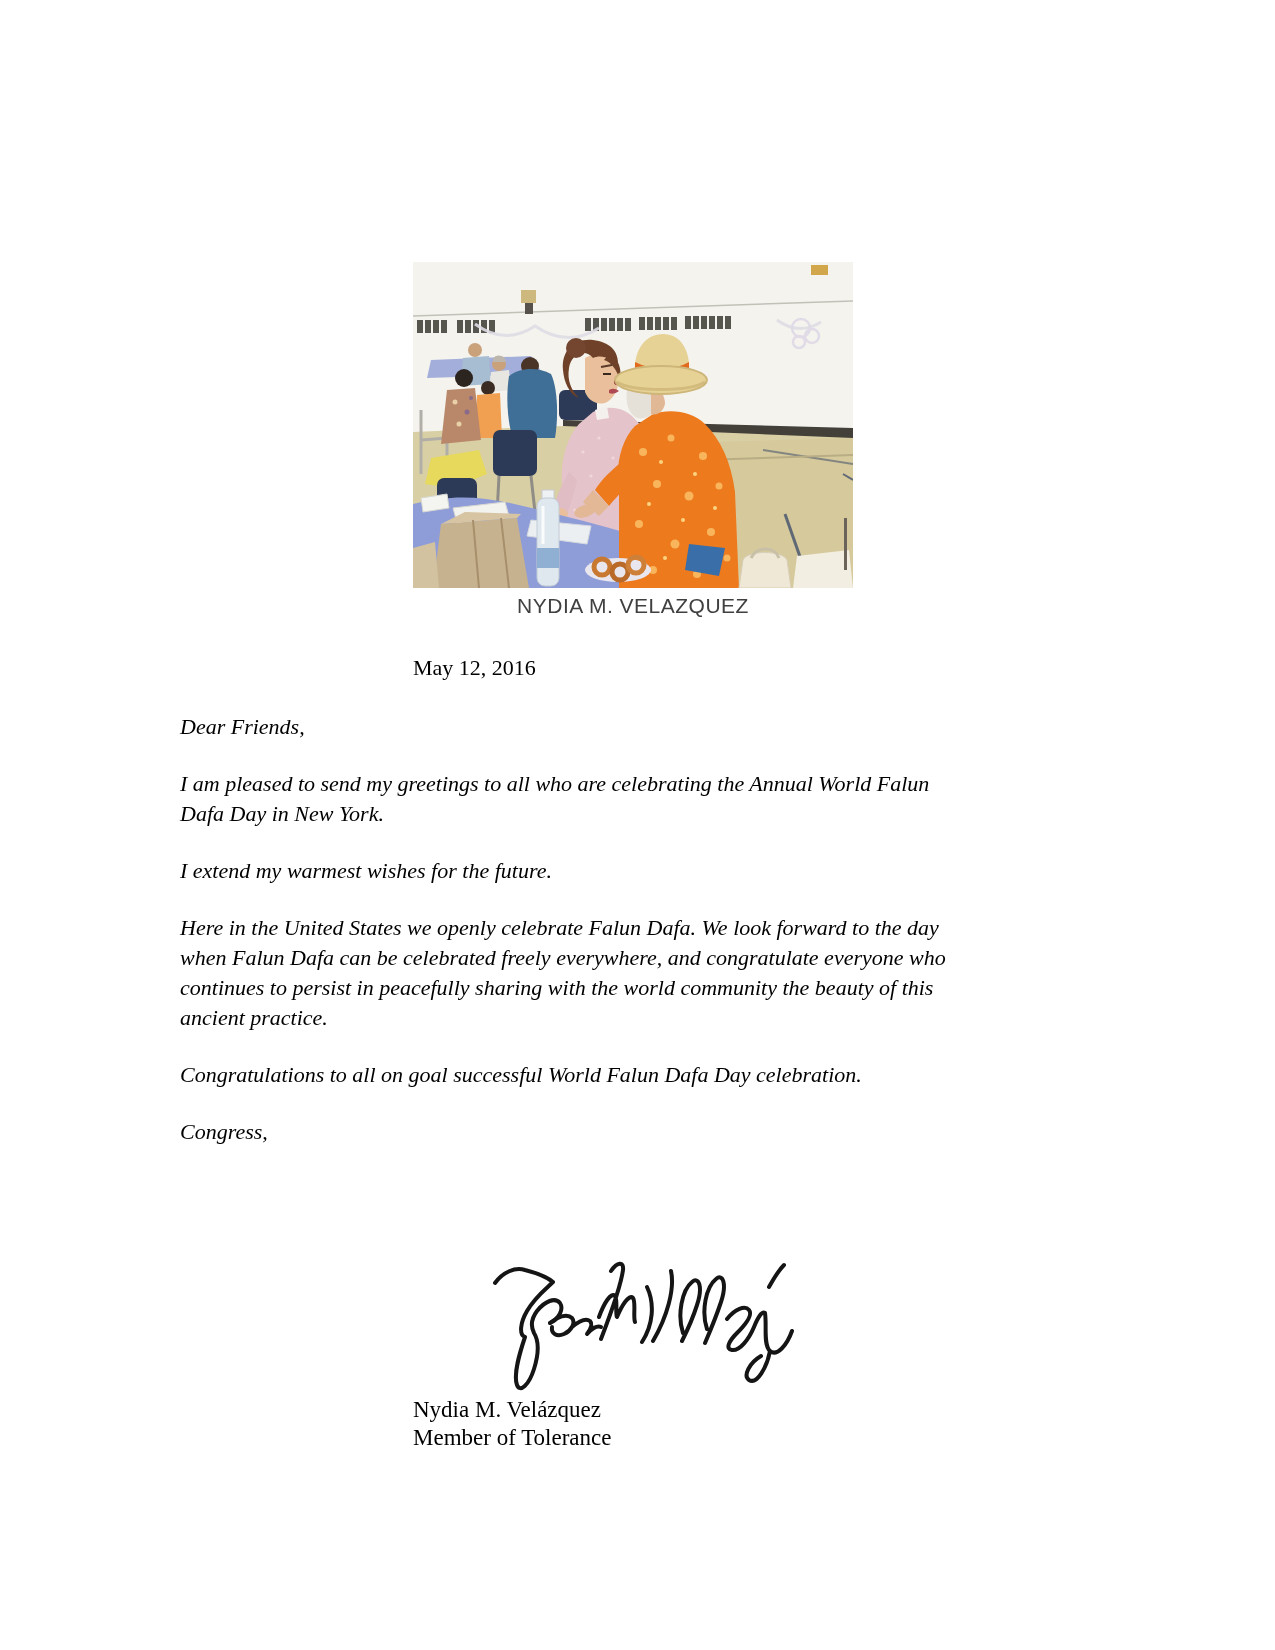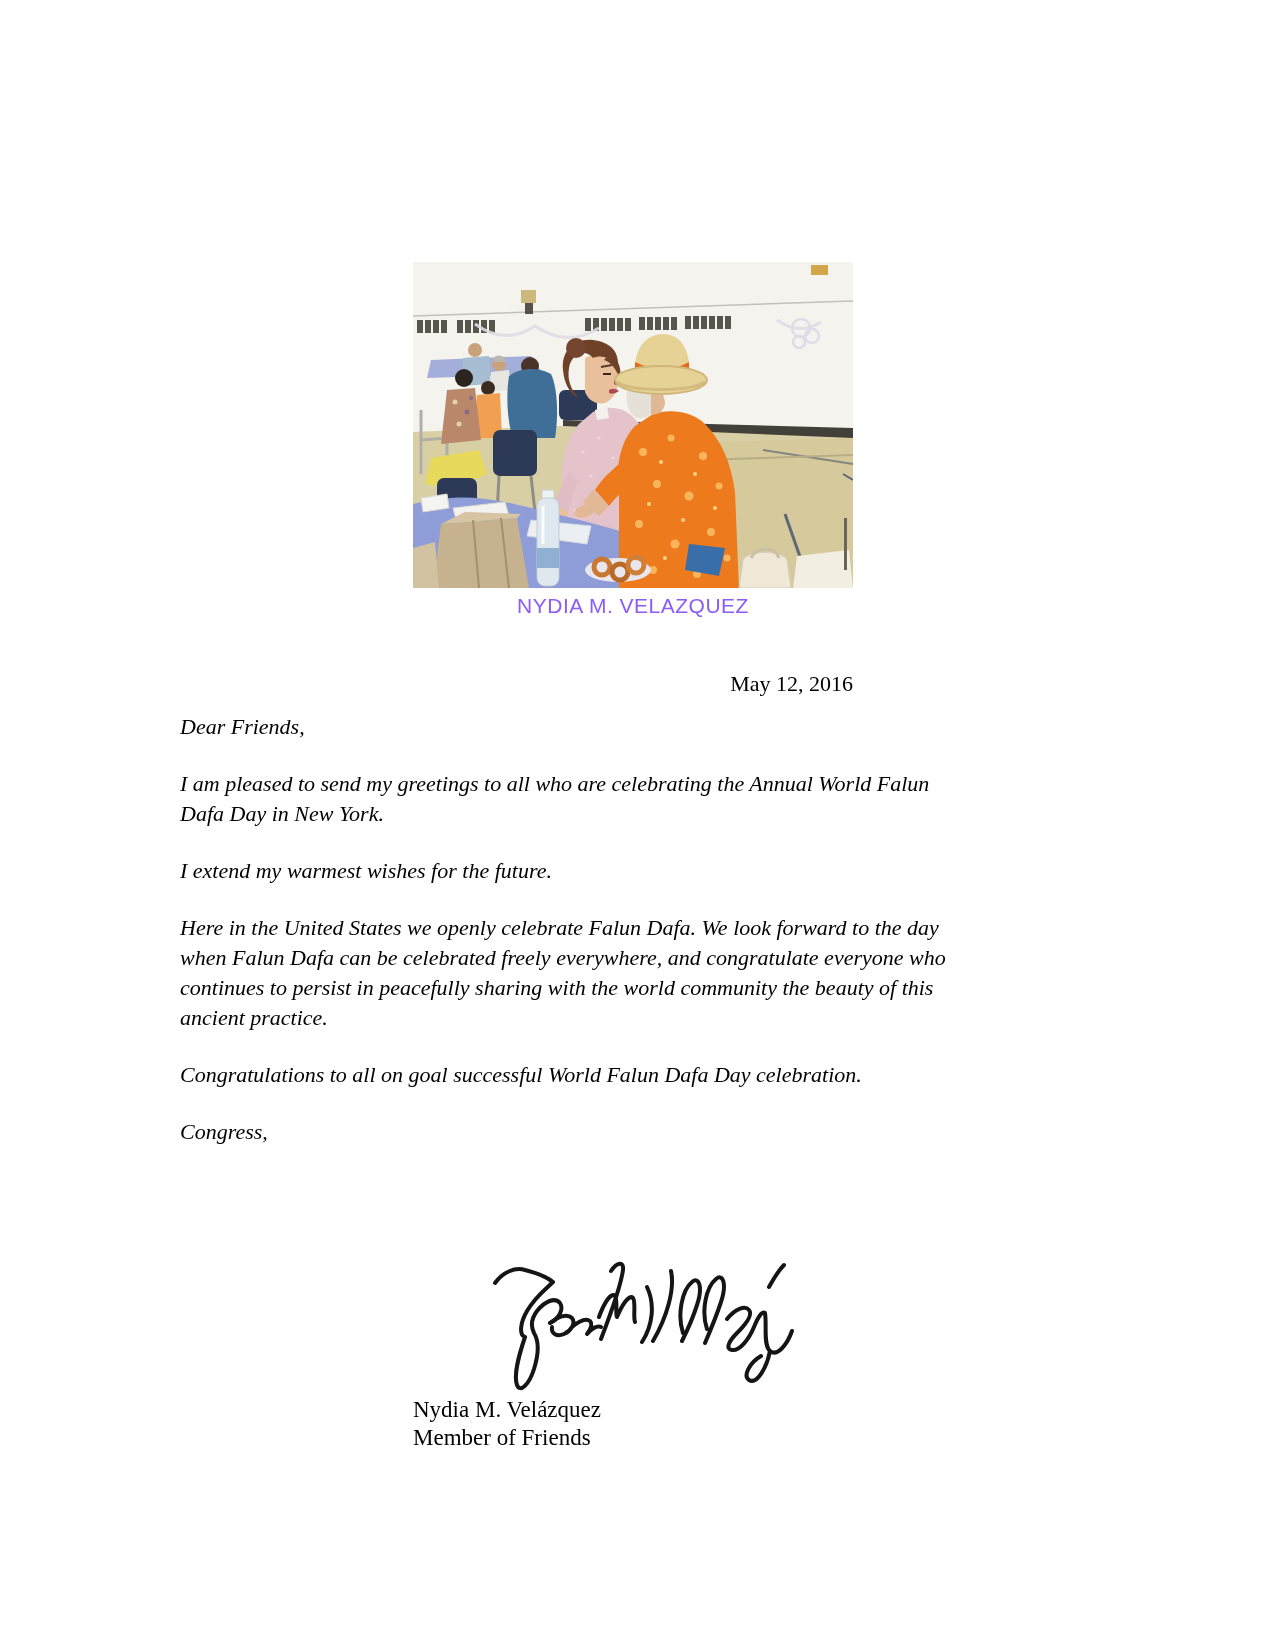--- a/index.html
+++ b/index.html
@@ -1,21 +1,21 @@
 <!DOCTYPE html>
 <html style="--ph-wall: #f4f3ee; --ph-floor: #d9cfa5; --ph-tablecloth: #8e9cd8; --ph-jacket_pink: #e5c3ca; --ph-blouse_orange: #ee7a1e; --ph-hat_straw: #e7d296; --ph-hat_band: #e26a1e; --ph-bag_tan: #c6b28e; --ph-chair_navy: #2c3a58; --ph-ink: #151515;"><head>
 <meta charset="utf-8">
 <style>
   html,body{margin:0;padding:0;background:#ffffff;}
   #page{position:relative;width:1275px;height:1650px;background:#ffffff;overflow:hidden;
         font-family:"Liberation Serif",serif;color:#111;}
   .photo-wrap{position:absolute;left:413px;top:262px;width:440px;height:326px;}
   .caption{position:absolute;left:413px;top:594px;width:440px;text-align:center;
-           font-family:"Liberation Sans",sans-serif;font-size:21px;letter-spacing:.5px;color:#8b5cf6;}
-  .date{position:absolute;left:413px;top:655px;width:440px;text-align:right;font-size:22px;color:#000;margin-top:16px;}
+           font-family:"Liberation Sans",sans-serif;font-size:21px;letter-spacing:.5px;color:#404040;}
+  .date{position:absolute;left:413px;top:655px;width:440px;text-align:left;font-size:22px;color:#000;}
   .body-text{position:absolute;left:180px;top:712px;width:838px;font-size:22px;line-height:30px;color:#000;font-style:italic;}
   .body-text p{margin:0 0 27px 0;white-space:pre-line;}
   .sig-svg{position:absolute;left:487px;top:1257px;}
   .sig-block{position:absolute;left:413px;top:1396px;width:440px;text-align:left;
              font-size:23px;line-height:28px;color:#000;}
   
   .ph-wall{fill:var(--ph-wall,#f4f3ee);}
   .ph-floor{fill:var(--ph-floor,#d9cfa5);}
   .ph-cloth{fill:var(--ph-tablecloth,#8e9cd8);}
   .ph-jacket{fill:var(--ph-jacket_pink,#e5c3ca);}
@@ -266,16 +266,16 @@
   <svg class="sig-svg" width="310" height="145" viewBox="0 0 310 145">
     <path class="sig-stroke" d="M8,26 C16,15 28,10 38,13 C50,16 60,20 66,25 C60,31 48,40 40,54 C33,66 32,78 38,80 C33,95 26,117 30,128 C33,136 42,128 47,112 C52,96 52,84 47,76 C44,70 44,62 50,54 C58,44 68,40 73,46 C77,52 72,62 63,66"></path>
     <path class="sig-stroke" d="M63,66 C70,60 80,56 85,61 C89,66 84,74 77,77 C70,80 64,77 65,70 M85,70 C92,64 99,61 103,64 C106,67 103,73 100,77 C104,72 110,68 114,70"></path>
     <path class="sig-stroke" d="M124,14 C130,5 137,4 136,13 C134,28 124,56 114,82 M112,60 C117,46 124,35 128,39 C131,43 128,57 130,60 C135,48 142,37 146,41 C149,45 146,60 148,65"></path>
     <path class="sig-stroke" d="M160,30 C168,47 166,68 155,85 M184,14 C188,32 180,60 166,84 M196,76 C190,58 195,33 205,25 C212,19 216,30 210,48 C205,64 198,78 195,84 M220,72 C214,54 219,30 229,22 C236,16 240,27 234,45 C228,63 221,79 218,86"></path>
     <path class="sig-stroke" d="M240,62 C248,52 258,48 262,53 C266,58 258,68 250,76 C242,84 238,92 245,93 C253,94 262,82 267,70 C271,60 275,54 278,56 C280,68 276,88 283,94 C290,100 300,88 305,74 M283,94 C280,110 270,128 262,123 C256,119 262,106 274,99 M282,30 C287,21 292,13 297,8"></path>
   </svg>
 
   <div class="sig-block">
     <div>Nydia M. Velázquez</div>
-    <div>Member of Friends</div>
+    <div>Member of Tolerance</div>
   </div>
 
 </div>
 
 </body></html>

